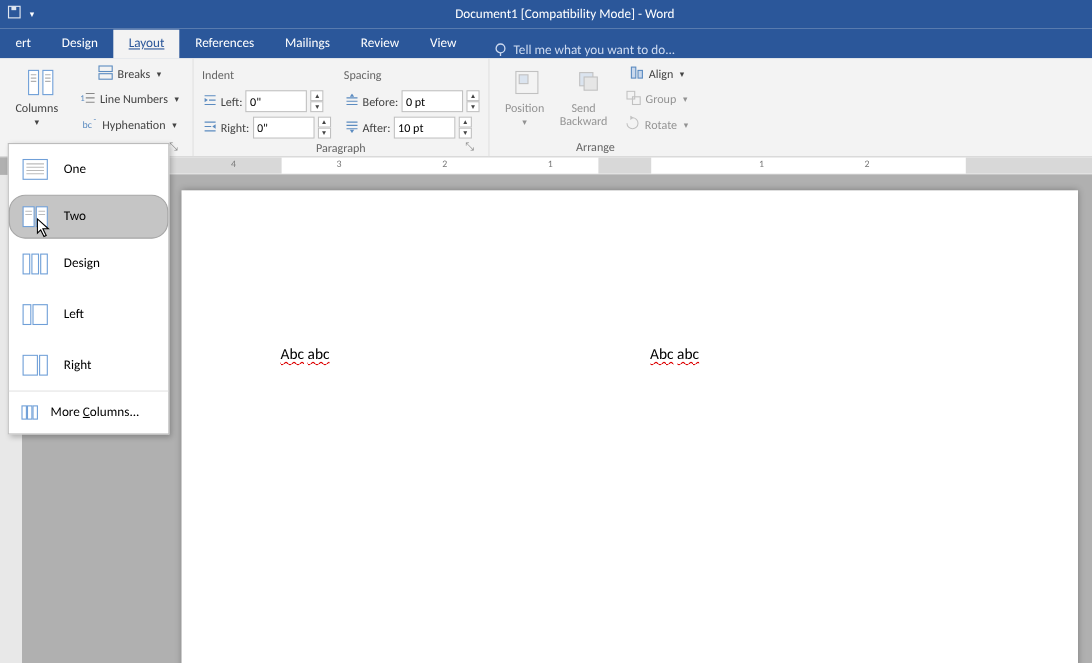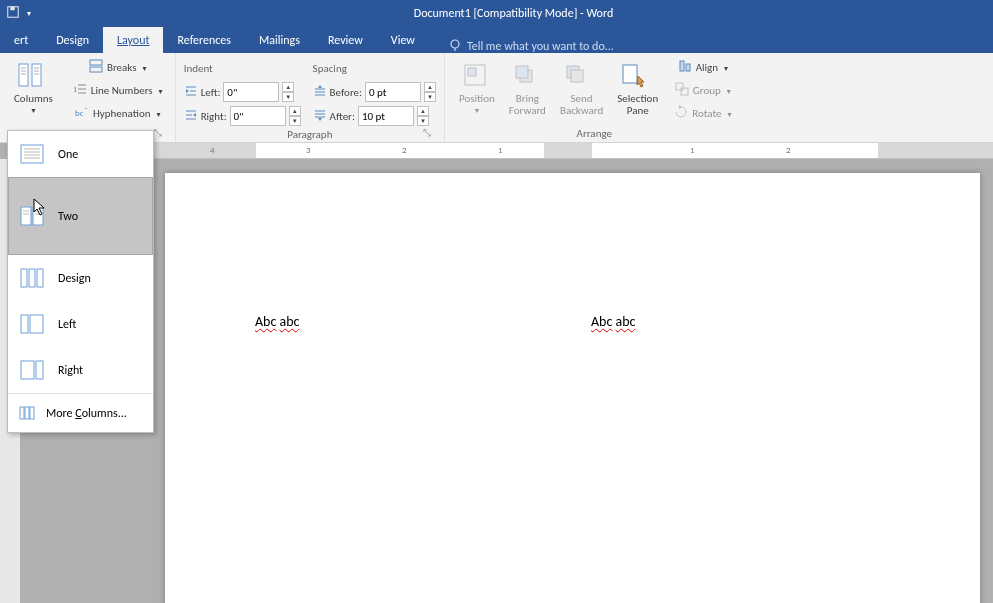--- a/index.html
+++ b/index.html
@@ -17,21 +17,21 @@
 .tellme { display: flex; align-items: center; gap: 6px; padding-left: 20px; color: #cddaf0; font-size: 12px; }
 .tellme svg { display: block; }
 
 
 .ribbon { height: 90px; background: #f3f3f3; border-bottom: 1px solid #d4d4d4; display: flex; font-size: 11px; color: #444; }
 .group { border-right: 1px solid #e1e1e1; padding: 4px 8px 0 8px; display: flex; flex-direction: column; position: relative; }
 .group-body { display: flex; flex: 1; gap: 2px; align-items: flex-start; }
 .group-label { text-align: center; font-size: 11px; color: #666; height: 18px; display: flex; align-items: center; justify-content: center; position: relative; }
 .dialog-launcher { position: absolute; right: 2px; bottom: 2px; width: 14px; height: 14px; font-size: 10px; color: #888; cursor: pointer; }
 
-.bigbtn { display: flex; flex-direction: column; align-items: flex-start; padding: 2px 6px; cursor: pointer; gap: 2px; }
+.bigbtn { display: flex; flex-direction: column; align-items: flex-end; padding: 2px 6px; cursor: pointer; gap: 2px; }
 .bigbtn .icon { width: 32px; height: 32px; display: flex; align-items: center; justify-content: center; }
 .bigbtn .lbl { text-align: center; line-height: 12px; }
 .smallbtn { display: flex; align-items: center; gap: 4px; padding: 2px 4px; cursor: pointer; justify-content: center; }
 .smallbtn .dd { font-size: 8px; margin-left: 2px; }
 
 .col { display: flex; flex-direction: column; gap: 2px; }
 
 .field-row { display: flex; align-items: center; gap: 3px; height: 22px; }
 .field-row .lbl { font-size: 11px; }
 .field-row input { width: 56px; height: 20px; font-size: 11px; border: 1px solid #c0c0c0; padding-left: 3px; background: #fff; }
@@ -47,22 +47,22 @@
 
 
 .docarea { position: absolute; left: 0; right: 0; top: 143px; bottom: 0; background: #b0b0b0; }
 .vruler { position: absolute; left: 0; top: 16px; bottom: 0; width: 20px; background: #e8e8e8; }
 .page { position: absolute; left: 165px; top: 30px; width: 815px; height: 560px; background: #fff; box-shadow: 0 0 6px rgba(0,0,0,0.3); }
 .page .txt { position: absolute; font-family: Calibri, sans-serif; font-size: 14px; color: #000; margin-top: 40px; }
 .spellunder { text-decoration: underline wavy #d00; text-decoration-thickness: 1px; text-underline-offset: 2px; }
 
 
 .dropdown { position: absolute; left: 7px; top: 130px; width: 147px; background: #fff; border: 1px solid #bcbcbc; box-shadow: 2px 2px 5px rgba(0,0,0,0.25); z-index: 50; font-size: 12px; }
-.dd-item { display: flex; align-items: center; gap: 12px; padding: 12px 10px; cursor: pointer; }
-.dd-item.hover { background: #c5c5c5; border: 1px solid #a6a6a6; padding: 27px 9px; }
+.dd-item { display: flex; align-items: center; gap: 12px; padding: 12px 10px; cursor: pointer; border-radius: 15px; }
+.dd-item.hover { background: #c5c5c5; border: 1px solid #a6a6a6; padding: 8px 9px; }
 .dd-sep { border-top: 1px solid #e3e3e3; }
 .dd-more { display: flex; align-items: center; gap: 10px; padding: 8px 10px; cursor: pointer; }
 .dd-ico { width: 28px; height: 22px; display: flex; align-items: center; justify-content: center; }
 
 .cursor-ptr { position: absolute; width: 14px; height: 20px; z-index: 100; pointer-events: none; }
 
 .arrow-dd { font-size: 7px; vertical-align: middle; }
 </style>
 </head>
 <body>
@@ -242,46 +242,26 @@
             <svg width="26" height="26">
               <rect x="3" y="3" width="20" height="20" fill="none" stroke="#999"></rect>
               <rect x="6" y="6" width="8" height="8" fill="#c9d8ec" stroke="#999"></rect>
             </svg>
           </div>
         <div class="lbl"><span>Position</span><br><span class="arrow-dd">▼</span></div>
       </div>
       <div class="bigbtn disabled">
         <div class="icon">
             <svg width="26" height="26">
-              <rect x="8" y="8" width="12" height="12" fill="#ddd" stroke="#999"></rect>
-              <rect x="4" y="4" width="12" height="12" fill="#c9d8ec" stroke="#999"></rect>
-            </svg>
-          </div>
-        <div class="lbl" style="white-space:pre">Bring
-Forward</div>
-      </div>
-      <div class="bigbtn disabled">
-        <div class="icon">
-            <svg width="26" height="26">
               <rect x="4" y="4" width="12" height="12" fill="#c9d8ec" stroke="#999"></rect>
               <rect x="8" y="8" width="12" height="12" fill="#ddd" stroke="#999"></rect>
             </svg>
           </div>
         <div class="lbl" style="white-space:pre">Send
 Backward</div>
-      </div>
-      <div class="bigbtn">
-        <div class="icon">
-            <svg width="26" height="26">
-              <rect x="3" y="3" width="14" height="18" fill="#fff" stroke="#5b8bc0"></rect>
-              <path d="M18 14 L24 20 L21 20 L23 24 L21 25 L19 21 L17 23 Z" fill="#d8a050" stroke="#a06020"></path>
-            </svg>
-          </div>
-        <div class="lbl" style="white-space:pre">Selection
-Pane</div>
       </div>
       <div class="col" style="margin-left:4px">
         <div class="smallbtn">
           <span><svg width="14" height="14">
                 <rect x="2" y="2" width="4" height="10" fill="#c9d8ec" stroke="#5b8bc0"></rect>
                 <rect x="8" y="5" width="4" height="7" fill="#c9d8ec" stroke="#5b8bc0"></rect>
               </svg></span>
           <span>Align</span>
             <span class="dd">▾</span>
         </div>

